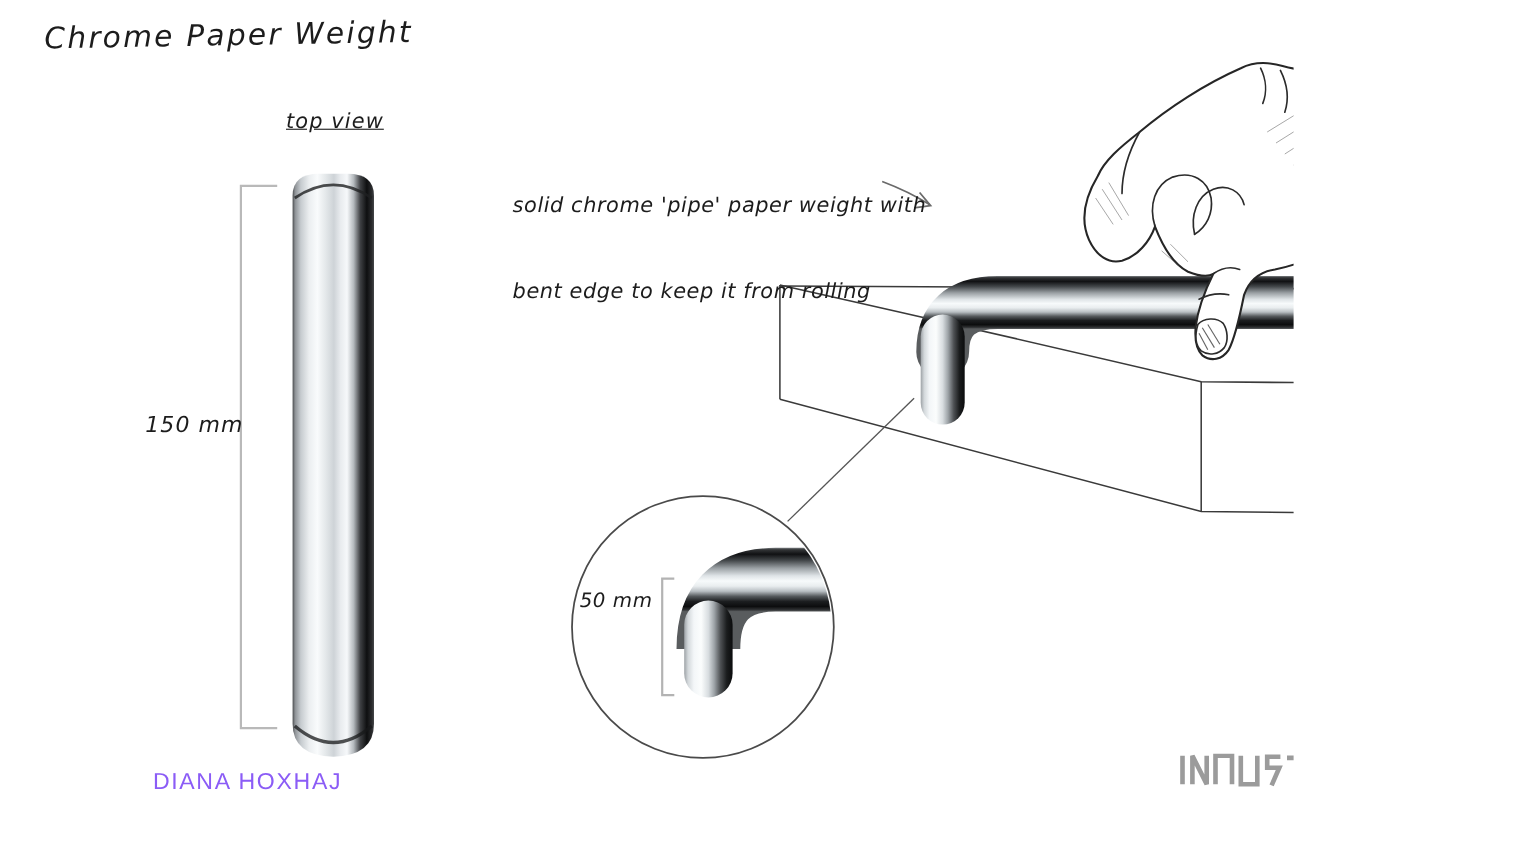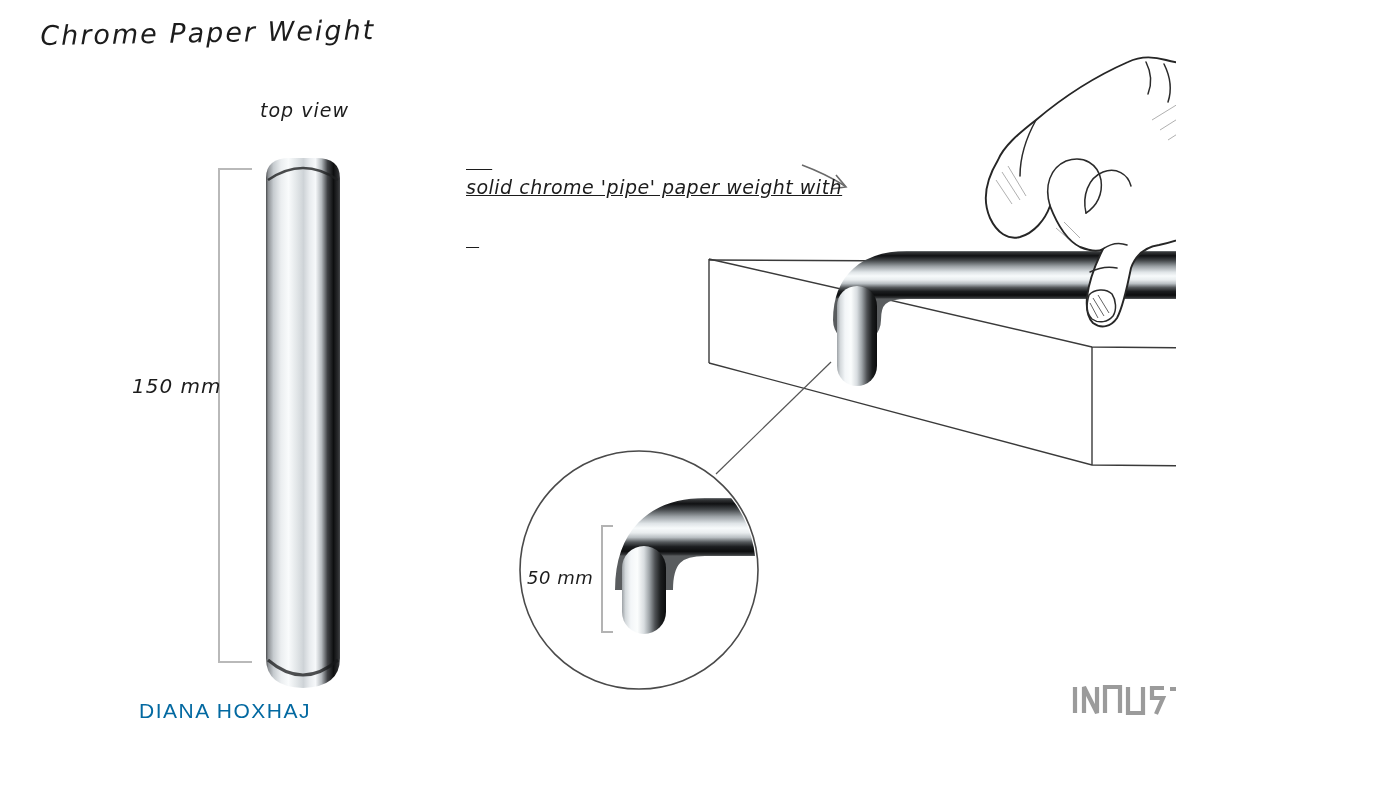--- a/index.html
+++ b/index.html
@@ -1,26 +1,26 @@
 <!DOCTYPE html>
 <html><head>
 <meta charset="utf-8">
 <style>
   html,body{margin:0;padding:0;background:#ffffff;}
   .sheet{position:relative;width:1176px;height:788px;background:#ffffff;overflow:hidden;
          font-family:"DejaVu Sans",sans-serif;}
   .layer{position:absolute;left:0;top:0;}
   .hw{position:absolute;font-style:italic;color:#1c1c1c;white-space:pre;}
   .title{left:40px;top:20px;font-size:27px;letter-spacing:2px;transform:rotate(-1deg);transform-origin:left top;}
-  .topview-label{left:260px;top:99px;font-size:19px;letter-spacing:1px;}
+  .topview-label{left:260px;top:99px;font-size:19px;letter-spacing:1px;text-decoration:underline;}
   .dim-150{left:132px;top:374px;font-size:20px;letter-spacing:1px;}
-  .anno{left:466px;top:122px;font-size:19px;line-height:26px;letter-spacing:.5px;text-decoration:underline;}
-  .dim-50{left:527px;top:567px;font-size:18px;letter-spacing:.5px;}
+  .anno{left:466px;top:122px;font-size:19px;line-height:26px;letter-spacing:.5px;}
+  .dim-50{left:527px;top:536px;font-size:18px;letter-spacing:.5px;}
   .designer{position:absolute;left:139px;top:699px;font-family:"Liberation Sans",sans-serif;
-            font-size:21px;letter-spacing:1.5px;color:#0369a1;}
+            font-size:21px;letter-spacing:1.5px;color:#8b5cf6;}
   .logo{position:absolute;left:1072px;top:685px;width:192px;height:32px;}
 </style>
 </head>
 <body>
 
 <div class="sheet">
 
   <svg class="layer" width="1400" height="788" viewBox="0 0 1400 788">
     <defs>
       <linearGradient id="gradRod" gradientUnits="userSpaceOnUse" x1="266" y1="0" x2="341" y2="0">
@@ -162,20 +162,21 @@
           <path d="M1064,222 L1080,238"></path>
       </g>
     </g>
   </svg>
 
   <div class="hw title">Chrome Paper Weight</div>
   <div class="hw topview-label">top view</div>
   <div class="hw dim-150">150 mm</div>
   <div class="hw anno">
     <div>solid chrome 'pipe' paper weight with</div>
+    <div>bent edge to keep it from rolling</div>
   </div>
   <div class="hw dim-50">50 mm</div>
   <div class="designer">DIANA HOXHAJ</div>
 
   <div class="logo" role="img" aria-label="INDUSTRIAL">
     <svg width="192" height="32" viewBox="0 0 192 32">
       <g fill="none" stroke="#9b9b9b" stroke-width="4.2" stroke-linecap="butt" stroke-linejoin="miter">
         <path d="M3,2 L3,28"></path>
         <path d="M12,28 L12,2 L25,28 L25,2"></path>
         <path d="M33,28 L33,2 L48,2 L48,28"></path>

